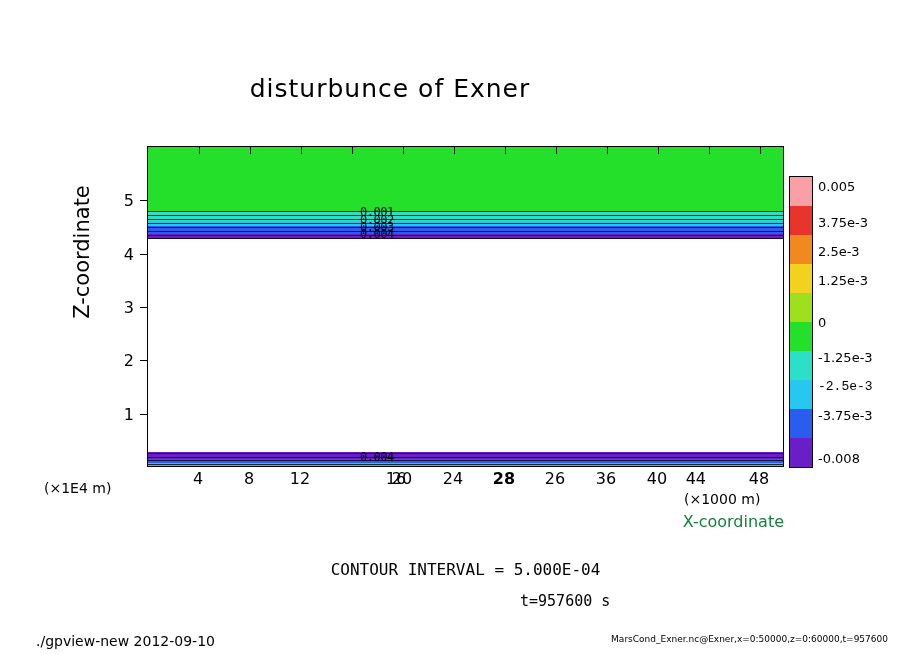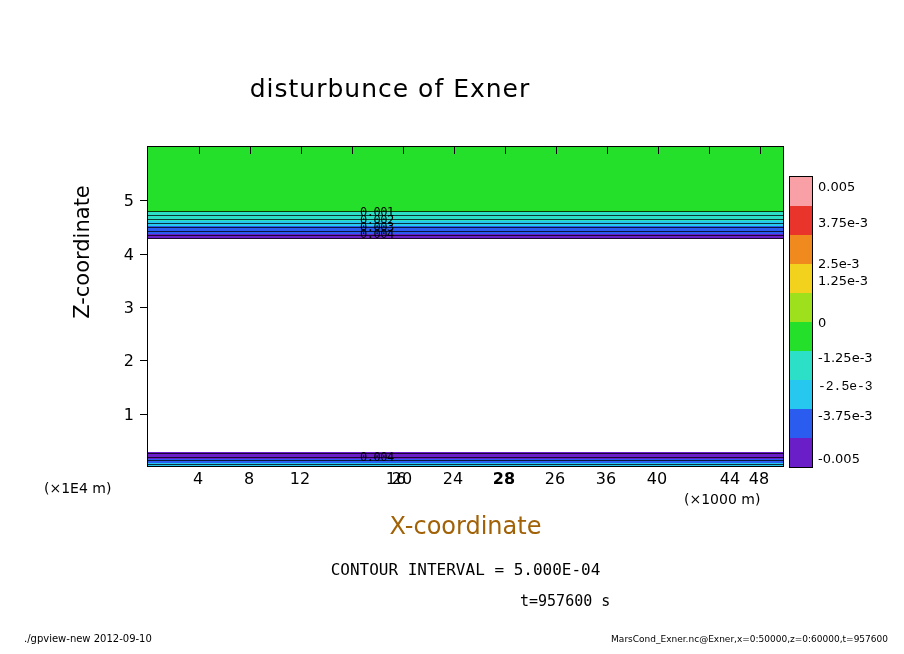--- a/index.html
+++ b/index.html
@@ -94,23 +94,23 @@
     font-size: 21px;
     transform: rotate(-90deg);
     transform-origin: center center;
     color: #000000;
   }
   #xlabel {
     position: absolute;
     left: 147px;
     top: 512px;
     width: 637px;
-    text-align: center;
-    font-size: 24px;
-    color: #a16207;
+    text-align: right;
+    font-size: 16px;
+    color: #15803d;
   }
   .unit-note {
     position: absolute;
     font-size: 14px;
     color: #000000;
   }
   #contour-interval {
     position: absolute;
     left: 147px;
     top: 560px;
@@ -123,23 +123,23 @@
   #time-label {
     position: absolute;
     left: 520px;
     top: 592px;
     font-size: 15px;
     font-family: "DejaVu Sans Mono", monospace;
     color: #000000;
   }
   #footer-left {
     position: absolute;
-    left: 24px;
+    left: 36px;
     top: 633px;
-    font-size: 10px;
+    font-size: 14px;
     font-family: "DejaVu Sans", sans-serif;
     color: #000000;
   }
   #footer-right {
     position: absolute;
     right: 16px;
     top: 634px;
     font-size: 9px;
     font-family: "DejaVu Sans", sans-serif;
     color: #000000;
@@ -239,21 +239,21 @@
   <div class="x-tick" style="left:183px; top:469px;">4</div>
   <div class="x-tick" style="left:234px; top:469px;">8</div>
   <div class="x-tick" style="left:285px; top:469px;">12</div>
   <div class="x-tick" style="left:336px; top:469px;margin-left:45px;">16</div>
   <div class="x-tick" style="left:387px; top:469px;">20</div>
   <div class="x-tick" style="left:438px; top:469px;">24</div>
   <div class="x-tick" style="left:489px; top:469px;font-weight:bold;">28</div>
   <div class="x-tick" style="left:540px; top:469px;">26</div>
   <div class="x-tick" style="left:591px; top:469px;">36</div>
   <div class="x-tick" style="left:642px; top:469px;">40</div>
-  <div class="x-tick" style="left:715px; top:469px;">44</div>
+  <div class="x-tick" style="left:676px; top:469px;text-align:right;">44</div>
   <div class="x-tick" style="left:744px; top:469px;">48</div>
 
   <div class="unit-note" style="left:44px; top:480px;">(×1E4 m)</div>
   <div class="unit-note" style="left:684px; top:491px;">(×1000 m)</div>
 
   <div id="xlabel">X-coordinate</div>
 
   <div id="contour-interval">CONTOUR INTERVAL = 5.000E-04</div>
   <div id="time-label">t=957600 s</div>
 
@@ -265,24 +265,24 @@
     <div class="cb-cell" style="top:116px; height:29px; background:#9fe01c;"></div>
     <div class="cb-cell" style="top:145px; height:29px; background:#25e02a;"></div>
     <div class="cb-cell" style="top:174px; height:29px; background:#2ce0c8;"></div>
     <div class="cb-cell" style="top:203px; height:29px; background:#27c8f0;"></div>
     <div class="cb-cell" style="top:232px; height:29px; background:#2a5cf0;"></div>
     <div class="cb-cell" style="top:261px; height:29px; background:#6a1ec8;"></div>
   </div>
 
   <div class="cb-tick-label" style="top:179px;">0.005</div>
   <div class="cb-tick-label" style="top:215px;">3.75e-3</div>
-  <div class="cb-tick-label" style="top:256px;">2.5e-3</div>
+  <div class="cb-tick-label" style="top:244px;">2.5e-3</div>
   <div class="cb-tick-label" style="top:273px;">1.25e-3</div>
   <div class="cb-tick-label" style="top:315px;">0</div>
   <div class="cb-tick-label" style="top:350px;">-1.25e-3</div>
   <div class="cb-tick-label" style="top:379px;font-family:Liberation Mono, monospace;">-2.5e-3</div>
   <div class="cb-tick-label" style="top:408px;">-3.75e-3</div>
-  <div class="cb-tick-label" style="top:451px;">-0.005</div>
+  <div class="cb-tick-label" style="top:451px;">-0.008</div>
 
   <div id="footer-left">./gpview-new  2012-09-10</div>
   <div id="footer-right">MarsCond_Exner.nc@Exner,x=0:50000,z=0:60000,t=957600</div>
 
 </div>
 
 </body></html>

